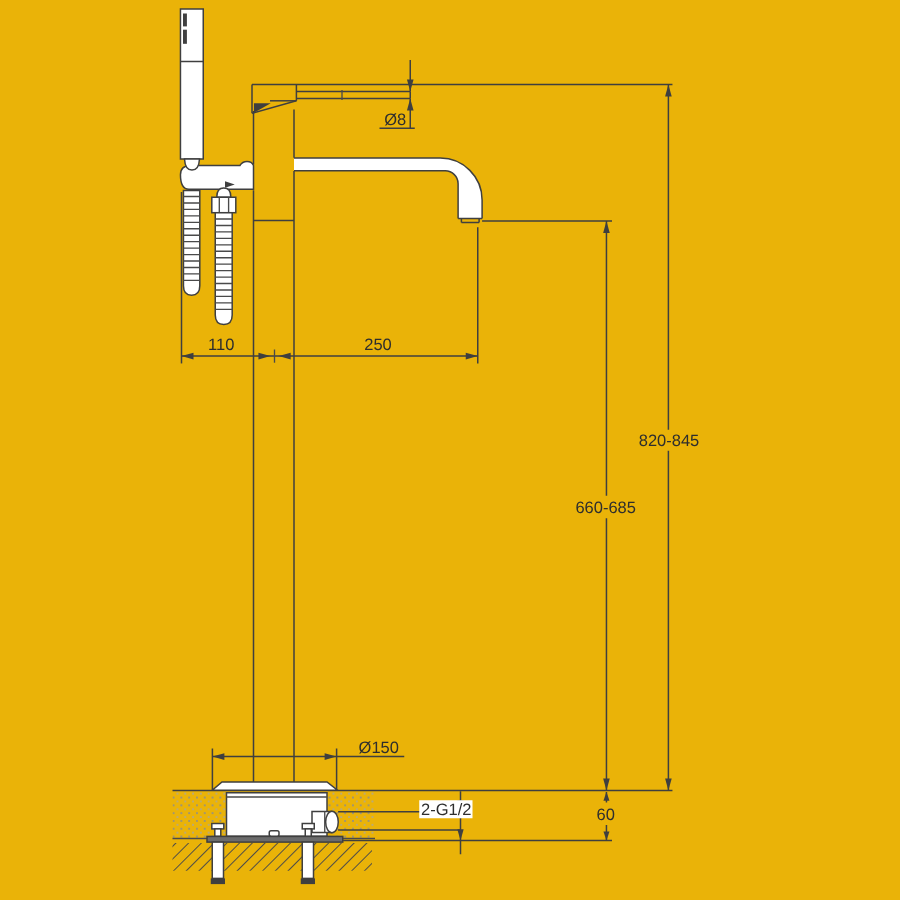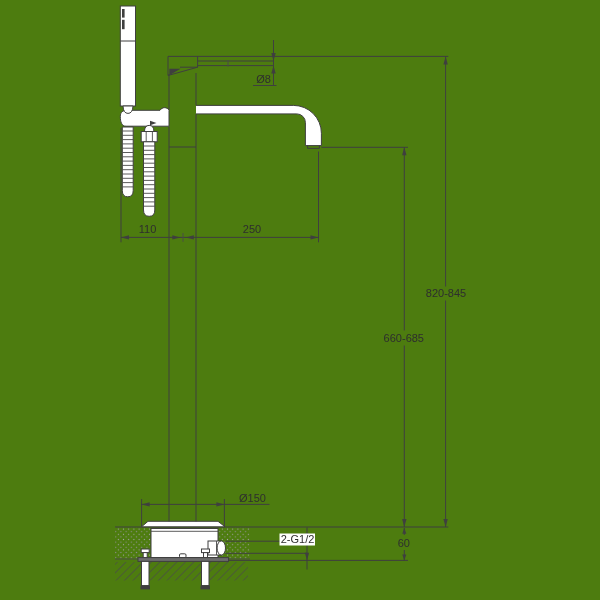--- a/index.html
+++ b/index.html
@@ -1,16 +1,16 @@
 <!DOCTYPE html>
 <html><head>
 <meta charset="utf-8">
 <style>
   html,body{margin:0;padding:0;background:#fff;}
-  .canvas{width:600px;height:600px;position:relative;background:#4d7c0f;overflow:hidden;}
+  .canvas{width:600px;height:600px;position:relative;background:#eab308;overflow:hidden;}
   svg{display:block;}
   text{font-family:"Liberation Sans","DejaVu Sans",sans-serif;font-size:11px;fill:#2e2e2e;}
   .ln{stroke:#3f3f3f;stroke-width:1;fill:none;}
   .ln-thin{stroke:#4a4a4a;stroke-width:0.9;fill:none;}
   .fillwhite{fill:#ffffff;stroke:#3f3f3f;stroke-width:1;}
   .solid{fill:#3f3f3f;stroke:none;}
 </style>
 </head>
 <body>
 

